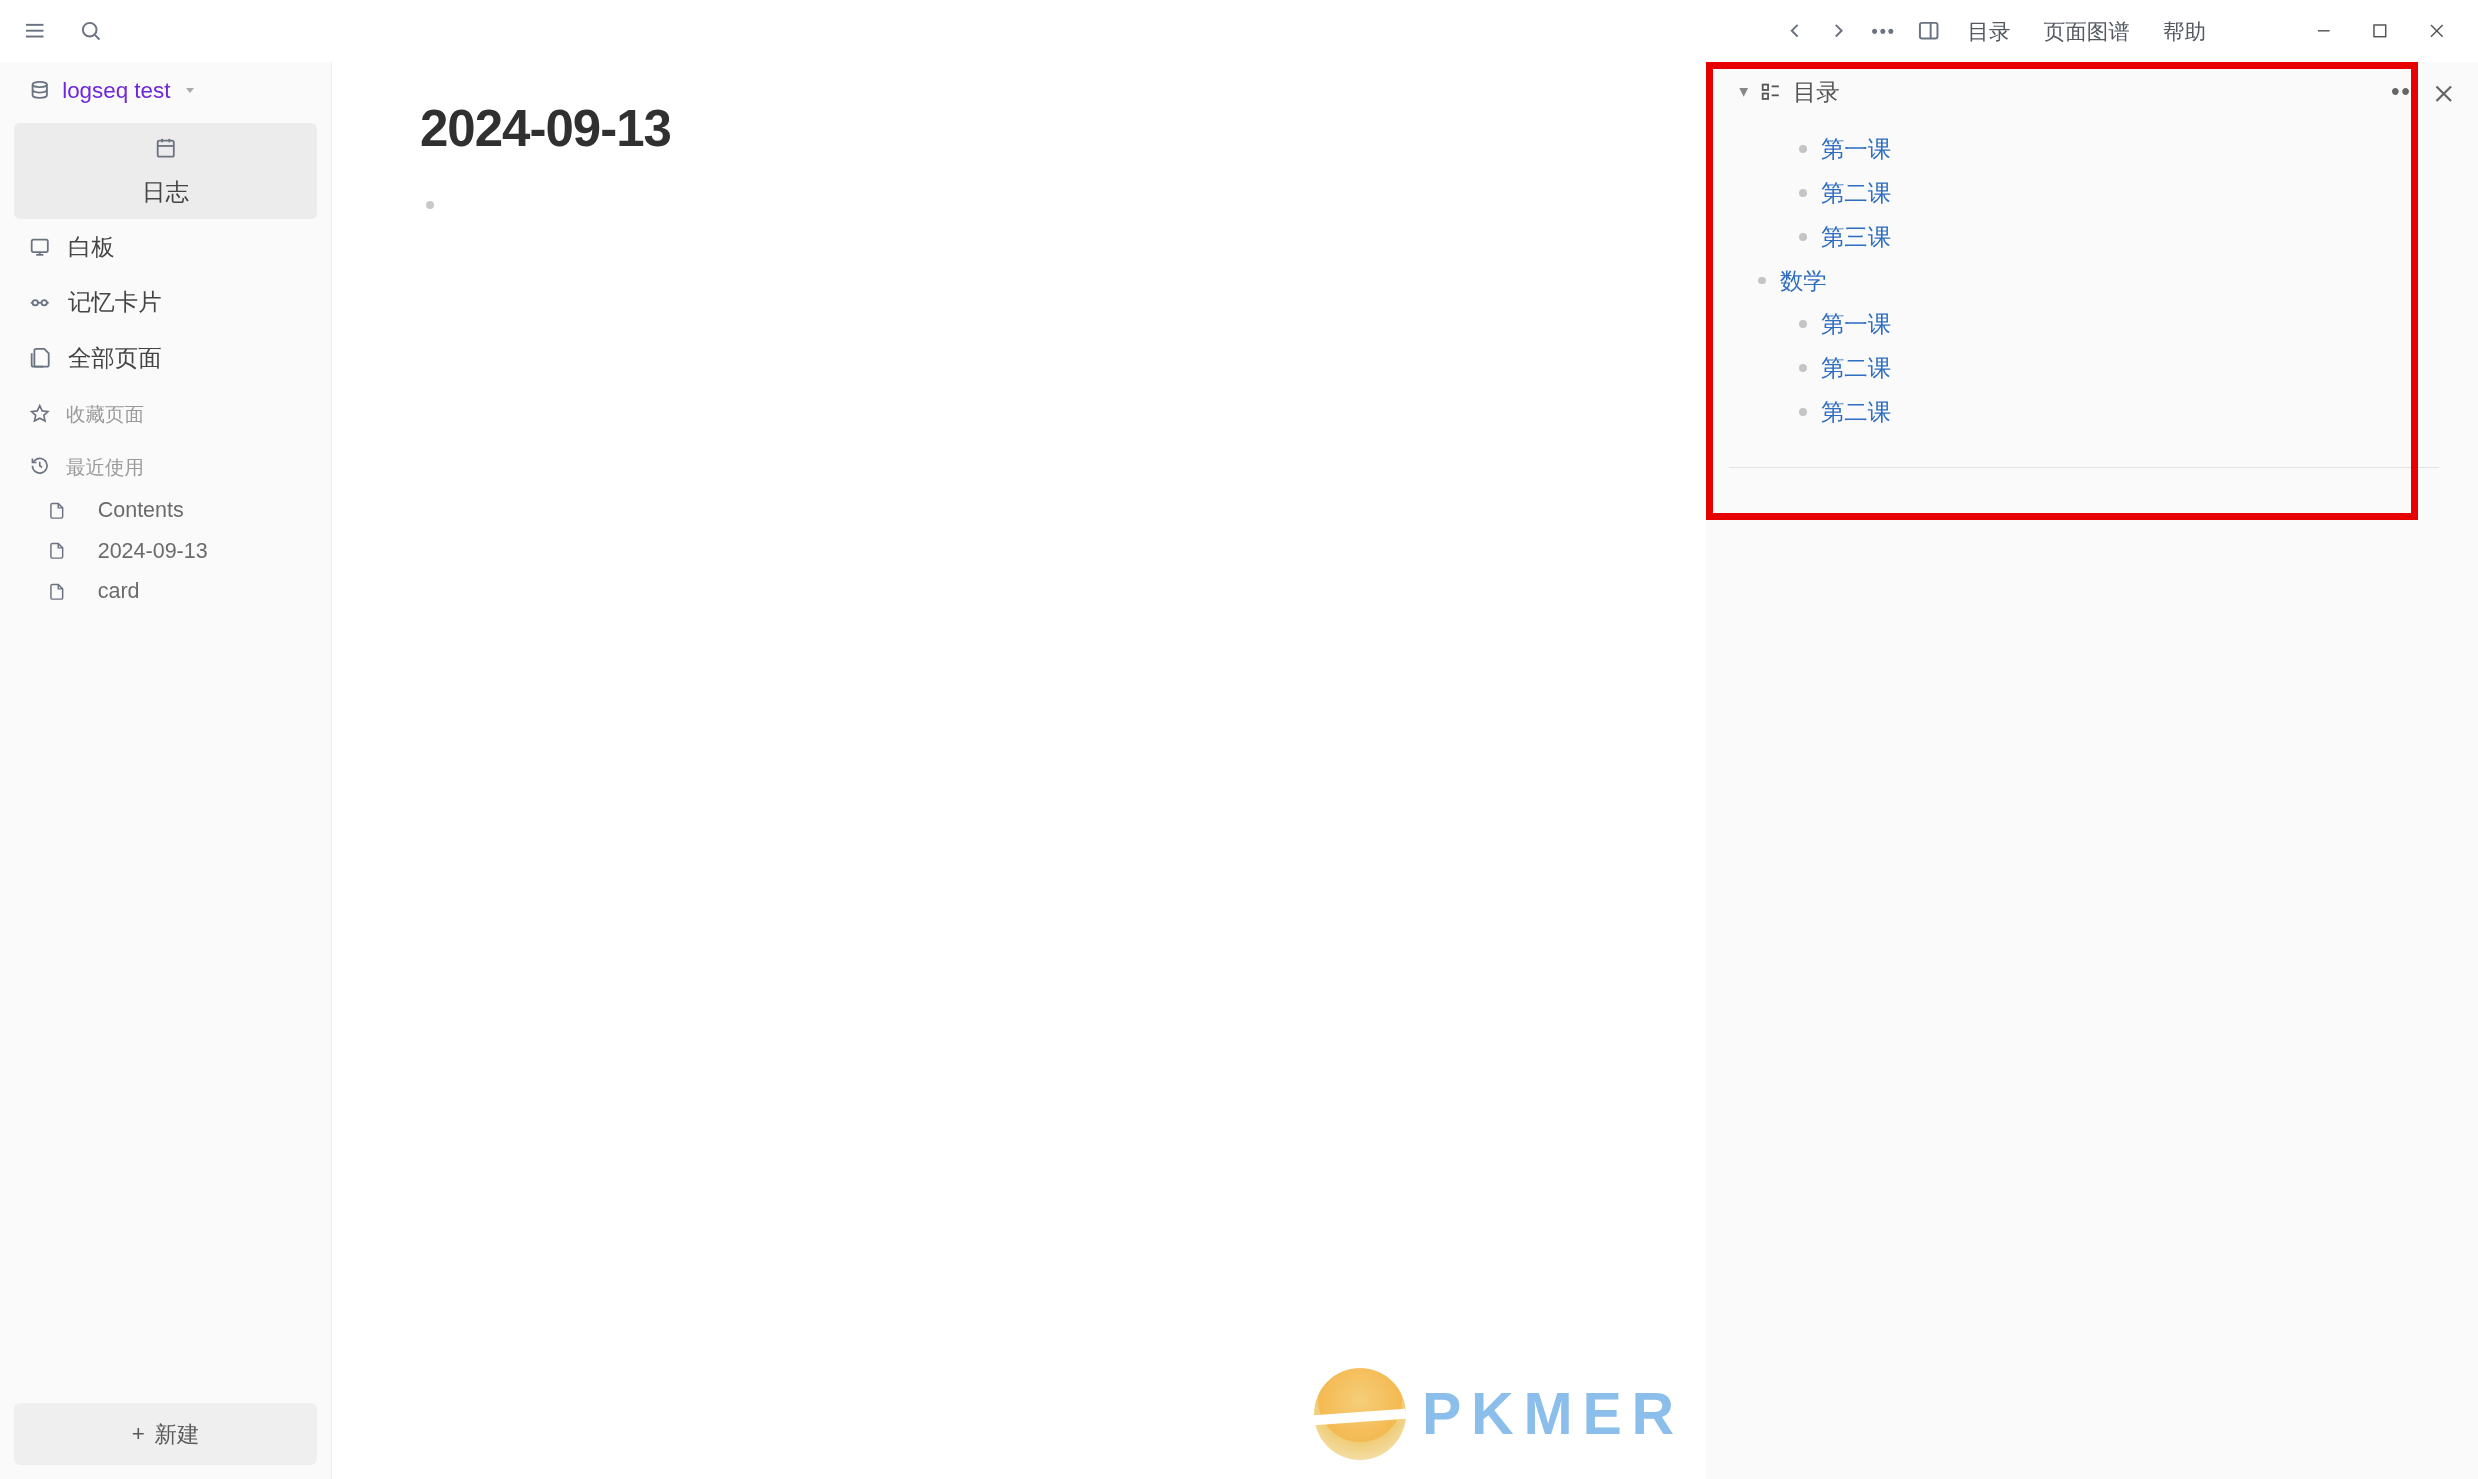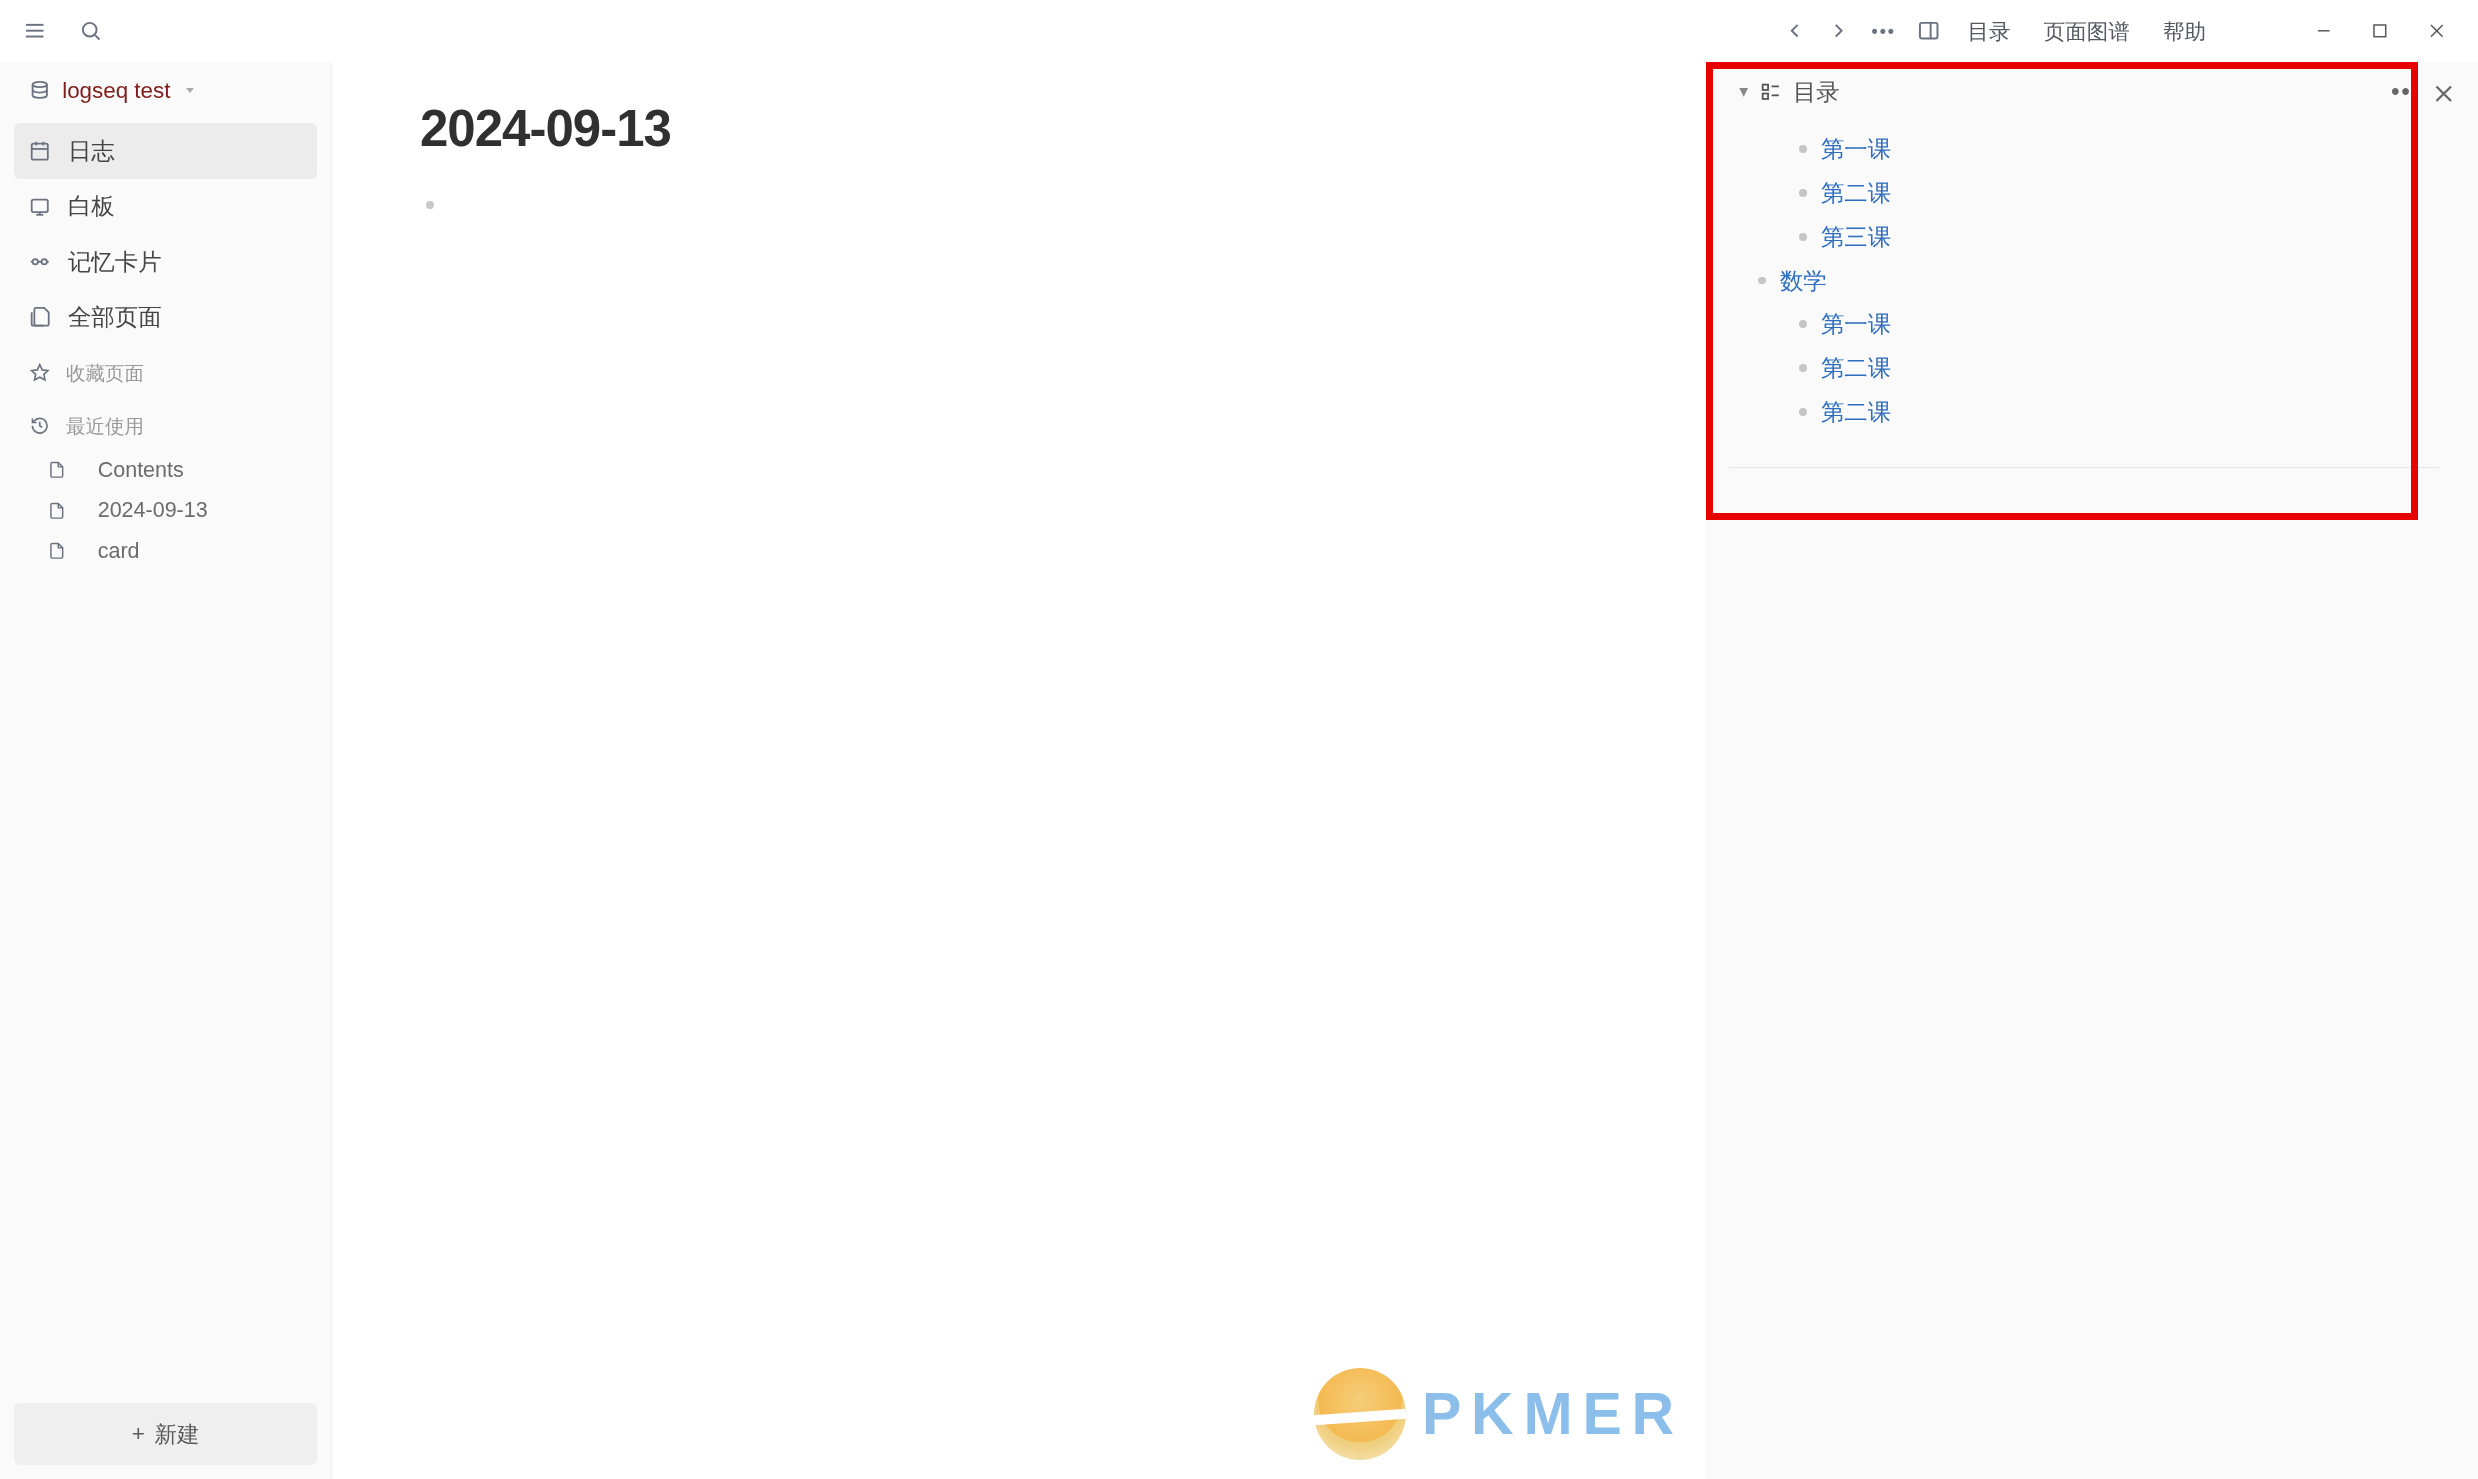--- a/index.html
+++ b/index.html
@@ -13,23 +13,23 @@
   .tb-icon { width: 31px; height: 31px; display: flex; align-items: center; justify-content: center; color: #6b7280; cursor: pointer; border-radius: 5.9px; }
   .tb-text { font-size: 21.5px; color: #535861; cursor: pointer; padding: 5.9px 9.8px; border-radius: 5.9px; }
   .win-btn { width: 43px; height: 27px; display: flex; align-items: center; justify-content: center; color: #555; cursor: pointer; }
   .more-dots { letter-spacing: 2px; font-weight: bold; font-size: 17.6px; }
 
   
   .body { display: flex; flex: 1; min-height: 0; position: relative; }
 
   
   .sidebar { width: 332px; background: #fafafa; display: flex; flex-direction: column; padding: 5.9px 13.7px 13.7px 13.7px; border-right: 1px solid #f0f0f0; }
-  .graph-select { display: flex; align-items: center; gap: 9.8px; padding: 9.8px 13.7px; color: #7f1d1d; cursor: pointer; border-radius: 5.9px; font-size: 22.4px; margin-bottom: 9.8px; }
+  .graph-select { display: flex; align-items: center; gap: 9.8px; padding: 9.8px 13.7px; color: #6d28d9; cursor: pointer; border-radius: 5.9px; font-size: 22.4px; margin-bottom: 9.8px; }
   .nav-item { display: flex; align-items: center; gap: 15.6px; padding: 11.7px 13.7px; color: #444; cursor: pointer; border-radius: 5.9px; font-size: 23.4px; }
-  .nav-item.active { background: #ececec; }
+  .nav-item.active { background: #ececec; flex-direction: column; }
   .nav-icon { width: 25px; height: 25px; display: flex; align-items: center; justify-content: center; color: #6b7280; }
   .section-hdr { display: flex; align-items: flex-start; gap: 13.7px; padding: 9.8px 13.7px; color: #9a9a9a; font-size: 19.5px; margin-top: 5.9px; }
   .recent-item { display: flex; align-items: center; gap: 28px; padding: 7.8px 13.7px 7.8px 31px; color: #6b6b6b; cursor: pointer; border-radius: 5.9px; font-size: 21.5px; }
   .sidebar-footer { margin-top: auto; }
   .new-btn { display: flex; align-items: center; justify-content: center; gap: 9.8px; padding: 15.6px; background: #efefef; color: #5a5a5a; border-radius: 5.9px; cursor: pointer; font-size: 22.4px; }
   .caret-down::after { content: ""; display: inline-block; border-left: 4.9px solid transparent; border-right: 4.9px solid transparent; border-top: 5.9px solid #aaa; margin-left: 5.9px; vertical-align: middle; }
 
   
   .main { flex: 1; padding: 37px 88px; position: relative; }
   .page-title { font-size: 51px; font-weight: 600; color: #303030; margin-bottom: 43px; letter-spacing: -1px; }

